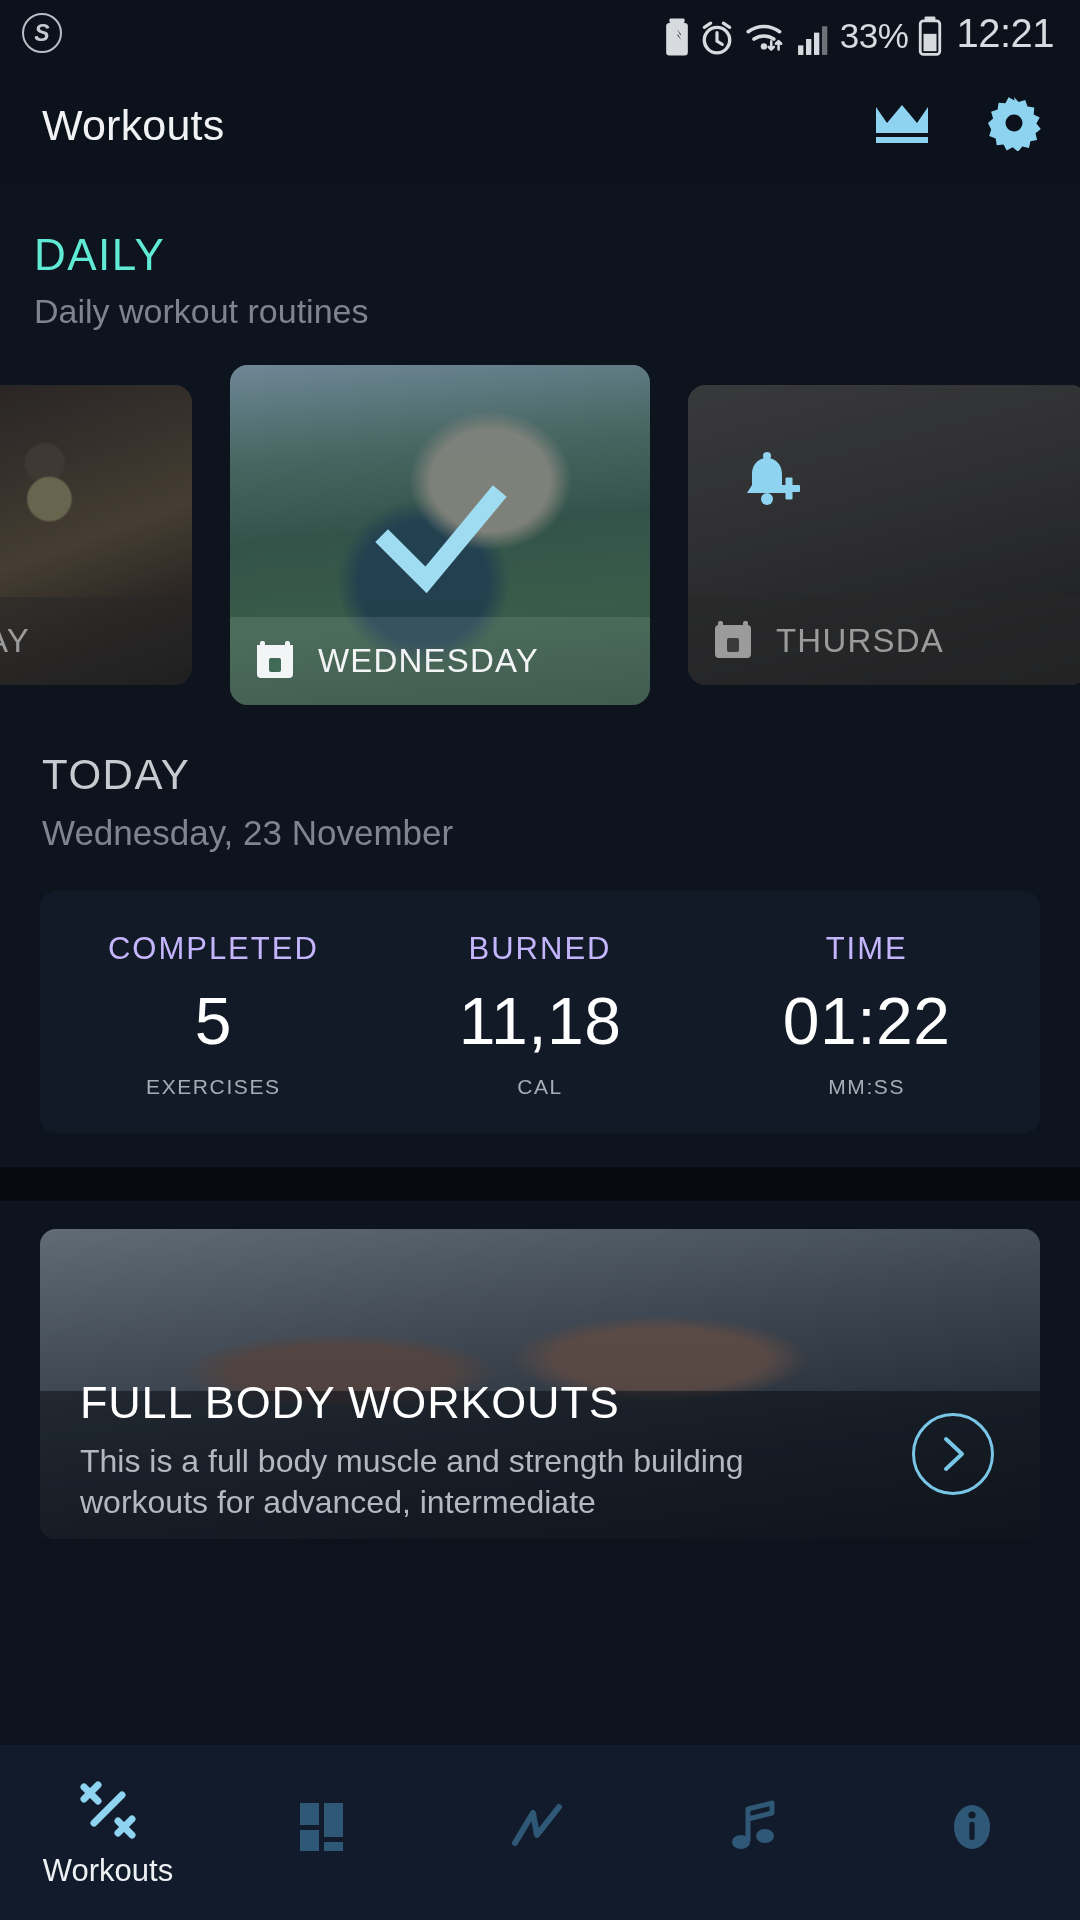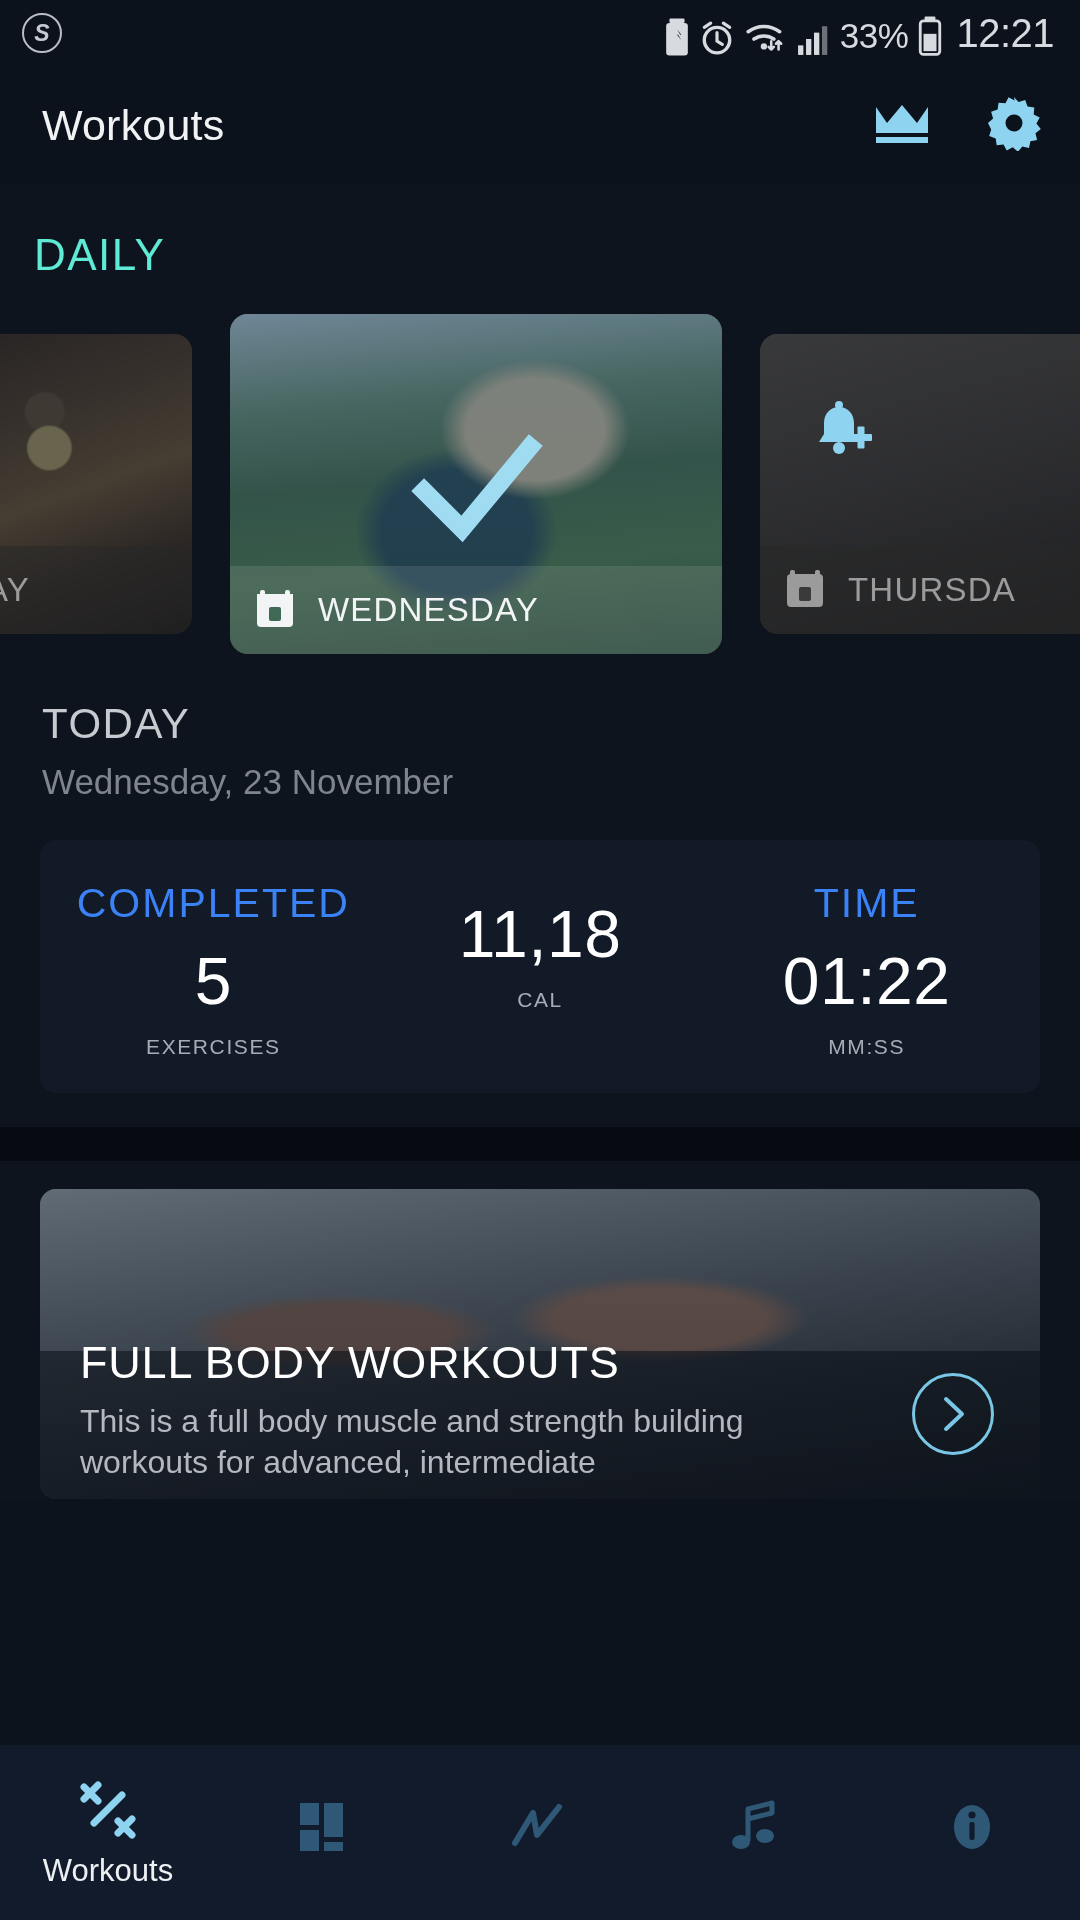--- a/index.html
+++ b/index.html
@@ -53,21 +53,21 @@
   
   .carousel {
     margin-top:34px; height:340px; position:relative; overflow:hidden;
   }
   .cards { display:flex; align-items:center; height:100%; gap:38px; padding-left:-1px; }
   .card {
     position:relative; border-radius:18px; overflow:hidden; flex:0 0 auto;
   }
   .card-side { width:230px; height:300px; }
   .card-side.left { margin-left:-38px; }
-  .card-center { width:492px; height:340px; }
+  .card-center { width:420px; height:340px; }
   .card-img { position:absolute; inset:0; }
   .card-tint { position:absolute; inset:0; }
 
   .label-strip {
     position:absolute; left:0; right:0; bottom:0; height:88px;
     display:flex; align-items:center; padding-left:24px; gap:22px;
     background:rgba(255,255,255,0.10);
   }
   .label-strip.dim { background:rgba(40,40,40,0.55); }
   .day-text {
@@ -110,21 +110,21 @@
   .today-head { padding:46px 0 0 42px; }
   .today-title { font-size:42px; color:#c7cbd0; letter-spacing:1.5px; }
   .today-date { font-size:35px; color:#7f858e; margin-top:14px; }
 
   .stats-card {
     margin:38px 40px 0 40px; background:#111a26; border-radius:16px;
     padding:40px 10px 34px 10px; display:flex;
   }
   .stat { flex:1; text-align:center; }
   .stat-label {
-    font-size:41px; letter-spacing:2px; color:#3b82f6; font-weight:400;
+    font-size:31px; letter-spacing:2px; color:#c4b5fd; font-weight:400;
   }
   .stat-value {
     font-size:66px; color:#ffffff; margin-top:16px; font-weight:400; letter-spacing:0.5px;
   }
   .stat-unit {
     font-size:21px; letter-spacing:1.6px; color:#a7adb6; margin-top:16px;
   }
 
   .gap-band { height:34px; background:#070b11; margin-top:34px; }
 
@@ -227,20 +227,21 @@
         <circle cx="28" cy="28" r="8.5" fill="#0c121b"></circle>
       </svg>
     </span>
   </div>
 </div>
 
 <div class="content">
 
   <div class="section-head">
     <div class="section-title">DAILY</div>
+    <div class="section-sub">Daily workout routines</div>
   </div>
 
   <div class="carousel">
     <div class="cards">
 
       <div class="card card-side left">
         <div class="card-img img-man"></div>
         <div class="card-tint tint-dark"></div>
         <div class="label-strip dim">
           <span class="day-text dim">AY</span>
@@ -302,20 +303,21 @@
     <div class="today-date">Wednesday, 23 November</div>
   </div>
 
   <div class="stats-card">
     <div class="stat">
       <div class="stat-label">COMPLETED</div>
       <div class="stat-value">5</div>
       <div class="stat-unit">EXERCISES</div>
     </div>
     <div class="stat">
+      <div class="stat-label">BURNED</div>
       <div class="stat-value">11,18</div>
       <div class="stat-unit">CAL</div>
     </div>
     <div class="stat">
       <div class="stat-label">TIME</div>
       <div class="stat-value">01:22</div>
       <div class="stat-unit">MM:SS</div>
     </div>
   </div>
 

